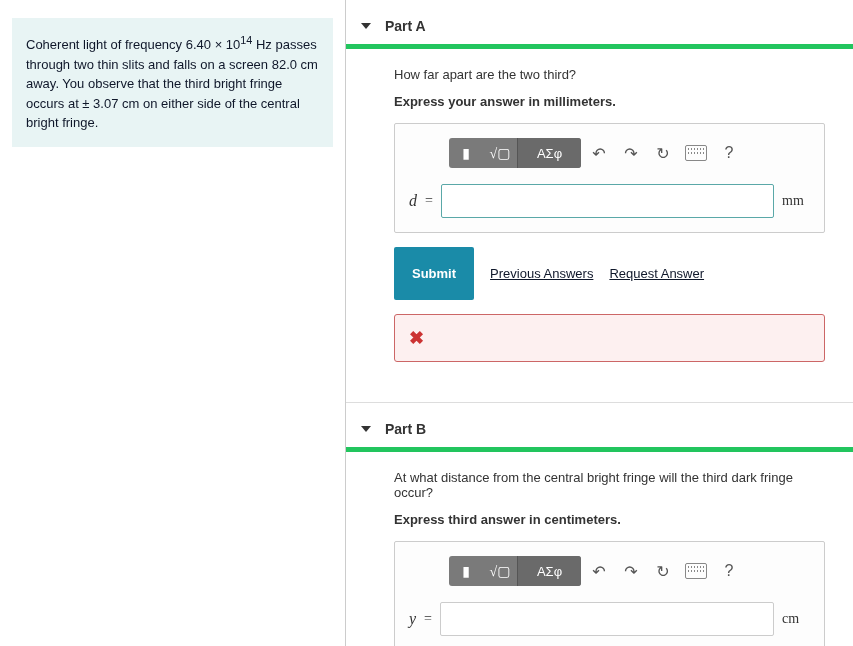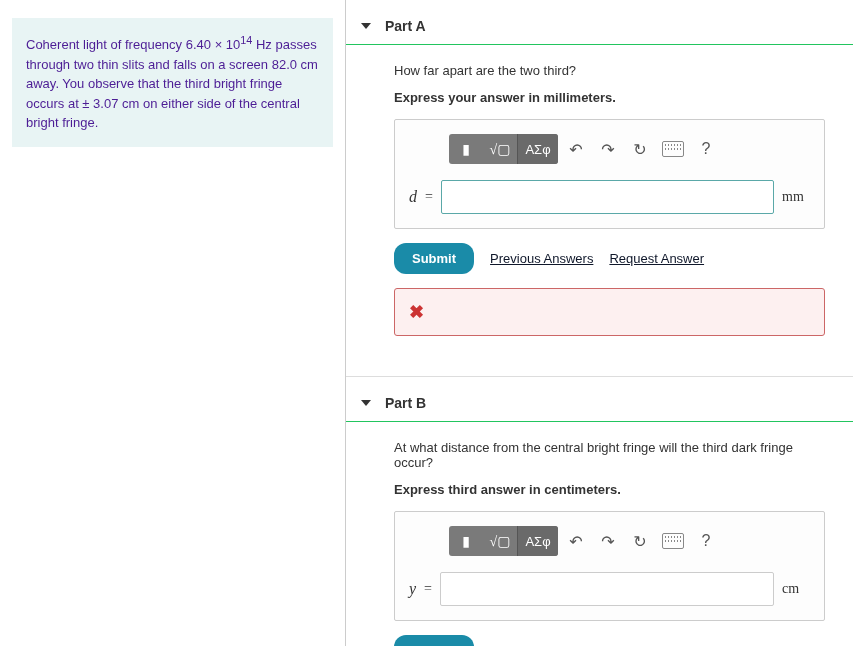--- a/index.html
+++ b/index.html
@@ -1,43 +1,43 @@
 <!DOCTYPE html>
 <html><head>
   <meta charset="utf-8">
   <style>
     * { box-sizing: border-box; margin: 0; padding: 0; }
     body { font-family: Arial, sans-serif; font-size: 13px; color: #333; background: #fff; width: 853px; }
     .container { display: flex; }
     .left-col { width: 345px; padding: 18px 12px; }
     .right-col { flex: 1; border-left: 1px solid #ccc; padding: 0 0 20px 0; }
-    .problem-box { background: #e8f4f4; padding: 14px 14px; color: #4c1d95; font-size: 13px; line-height: 1.5; }
-    .part-header { display: flex; align-items: center; padding: 18px 15px 10px 15px; border-bottom: 1px solid #22c55e; margin-bottom: 18px; }
+    .problem-box { background: #e8f4f4; padding: 14px 14px; color: #0f172a; font-size: 13px; line-height: 1.5; }
+    .part-header { display: flex; align-items: center; padding: 18px 15px 10px 15px; border-bottom: 5px solid #22c55e; margin-bottom: 18px; }
     .part-header .caret { width: 0; height: 0; border-left: 5px solid transparent; border-right: 5px solid transparent; border-top: 6px solid #333; margin-right: 14px; }
     .part-title { font-weight: bold; font-size: 14px; }
     .part-body { padding: 0 28px 20px 48px; }
     .question { font-size: 13px; margin-bottom: 12px; }
     .instruction { font-weight: bold; font-size: 13px; margin-bottom: 14px; }
     .answer-box { border: 1px solid #ccc; border-radius: 2px; padding: 14px 14px; background: #fdfdfd; margin-bottom: 14px; }
     .toolbar { display: flex; align-items: center; gap: 4px; margin-bottom: 16px; margin-left: 40px; }
     .tool-group { display: flex; background: #7a7a7a; border-radius: 3px; overflow: hidden; }
     .tool-btn { width: 34px; height: 30px; display: flex; align-items: center; justify-content: center; color: #fff; font-size: 14px; border: none; background: transparent; cursor: pointer; }
-    .tool-btn.greek { font-size: 13px; width: 41px; background: #6a6a6a; border-left: 1px solid #555; }
+    .tool-btn.greek { font-size: 13px; width: 64px; background: #6a6a6a; border-left: 1px solid #555; }
     .tool-icon { width: 28px; height: 30px; display: flex; align-items: center; justify-content: center; color: #555; cursor: pointer; font-size: 16px; }
     .tool-icon.kbd { border: 1px solid #888; border-radius: 2px; width: 22px; height: 16px; position: relative; margin: 0 4px; }
     .tool-icon.kbd::before { content: ''; position: absolute; top: 2px; left: 2px; right: 2px; height: 2px; background: repeating-linear-gradient(90deg, #888 0 1px, transparent 1px 3px); }
     .tool-icon.kbd::after { content: ''; position: absolute; top: 6px; left: 2px; right: 2px; height: 2px; background: repeating-linear-gradient(90deg, #888 0 1px, transparent 1px 3px); }
     .input-row { display: flex; align-items: center; gap: 8px; }
     .var-label { font-style: italic; font-family: 'Times New Roman', serif; font-size: 16px; }
     .eq { font-family: 'Times New Roman', serif; font-size: 14px; }
     .answer-input { flex: 1; height: 34px; border: 1px solid #5aa8a8; border-radius: 2px; padding: 0 8px; font-size: 14px; outline: none; }
     .answer-input.plain { border: 1px solid #ccc; }
     .unit { font-family: 'Times New Roman', serif; font-size: 14px; min-width: 28px; }
     .action-row { display: flex; align-items: center; gap: 16px; margin-bottom: 14px; }
-    .submit-btn { background: #1a8ba8; color: #fff; border: none; padding: 8px 18px; font-size: 13px; font-weight: bold; cursor: pointer; border-radius: 12px; }
+    .submit-btn { background: #1a8ba8; color: #fff; border: none; padding: 19px 18px; font-size: 13px; font-weight: bold; cursor: pointer; border-radius: 2px; }
     .link { color: #0f172a; text-decoration: underline; font-size: 13px; cursor: pointer; }
     .feedback { border: 1px solid #cc6666; background: #fdf0f0; border-radius: 3px; padding: 12px 14px; display: flex; align-items: center; gap: 10px; font-weight: bold; font-size: 13px; }
     .feedback .x-icon { color: #cc3333; font-size: 18px; font-weight: bold; }
     .divider { border-top: 1px solid #ddd; margin: 20px 0 0 0; }
     .sqrt-icon { position: relative; font-family: 'Times New Roman', serif; }
   </style>
 </head>
 <body>
 
 <div class="container">

